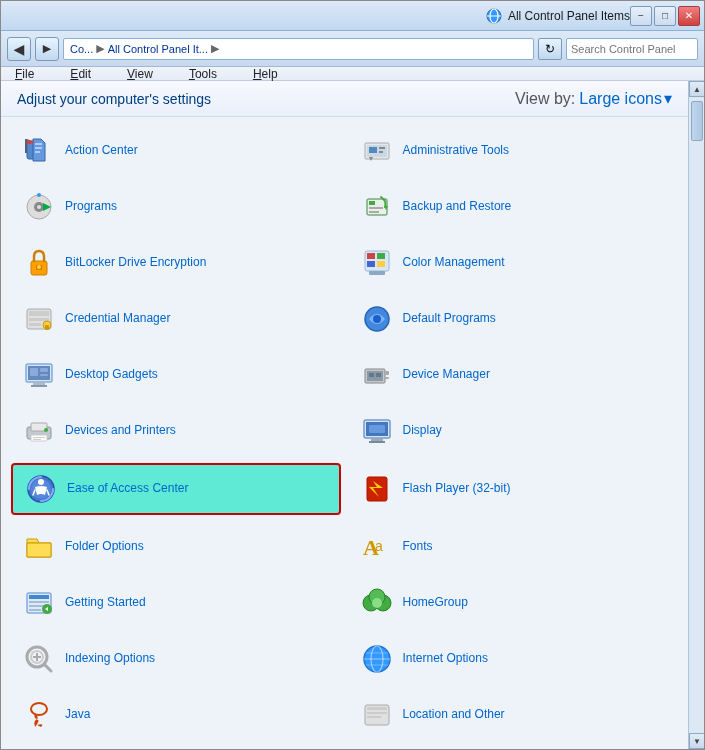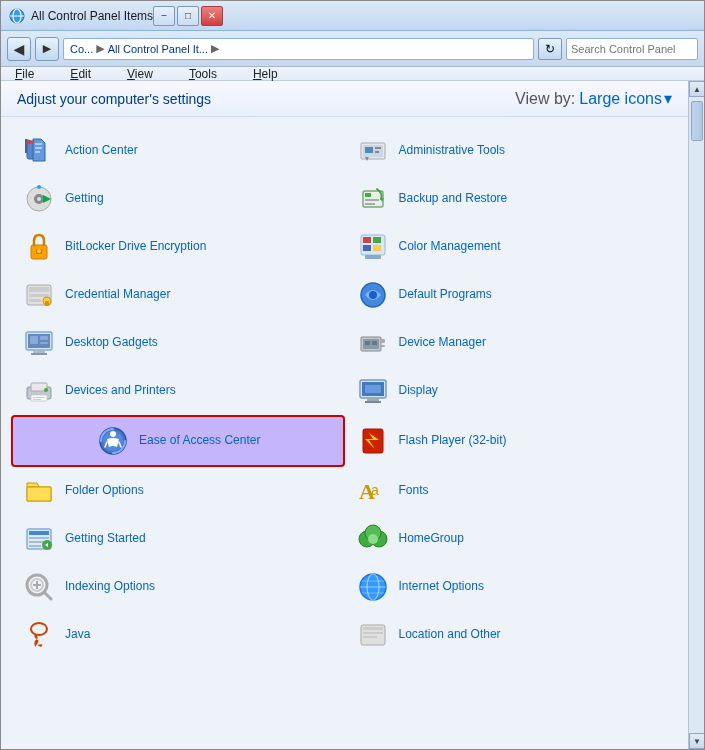--- a/index.html
+++ b/index.html
@@ -20,21 +20,21 @@
       display: flex;
       flex-direction: column;
       background: #fff;
     }
 
     .title-bar {
       background: linear-gradient(to bottom, #dce9f8 0%, #c2d8f0 100%);
       height: 30px;
       display: flex;
       align-items: center;
-      justify-content: flex-start;
+      justify-content: flex-end;
       padding: 0 4px 0 8px;
       border-bottom: 1px solid #8ab0d8;
     }
 
     .title-bar-left {
       display: flex;
       align-items: center;
       gap: 6px;
     }
 
@@ -247,21 +247,21 @@
     .items-container {
       flex: 1;
       overflow-y: auto;
       padding: 10px 10px;
       background: #eef3fa;
     }
 
     .items-grid {
       display: grid;
       grid-template-columns: 1fr 1fr;
-      gap: 0;
+      gap: 8px;
     }
 
     .item {
       display: flex;
       align-items: center;
       gap: 8px;
       padding: 6px 10px;
       cursor: pointer;
       border-radius: 3px;
     }
@@ -277,23 +277,22 @@
     }
 
     .item-label {
       font-size: 12px;
       color: #0066cc;
       line-height: 1.3;
     }
 
     .item.highlighted {
       border: 2px solid #cc0000;
-      background: #c4b5fd;
+      background: #5eead4;
       border-radius: 4px;
-      justify-content: center;
     }
 
     
     .scrollbar {
       width: 16px;
       background: linear-gradient(to right, #d8e4f0, #e8f0f8);
       display: flex;
       flex-direction: column;
       border-left: 1px solid #b0c4d8;
     }
@@ -424,21 +423,21 @@
           <div class="item">
             <div class="item-icon">
               <svg width="32" height="32" viewBox="0 0 32 32">
                 <circle cx="16" cy="16" r="12" fill="#ddd" stroke="#aaa" stroke-width="1"></circle>
                 <circle cx="16" cy="16" r="5" fill="#888"></circle>
                 <circle cx="16" cy="16" r="2" fill="#ddd"></circle>
                 <circle cx="16" cy="4" r="2" fill="#3399ff"></circle>
                 <polygon points="20,12 28,16 20,20" fill="#00aa44"></polygon>
               </svg>
             </div>
-            <span class="item-label">Getting</span>
+            <span class="item-label">Programs</span>
           </div>
 
           <div class="item">
             <div class="item-icon">
               <svg width="32" height="32" viewBox="0 0 32 32">
                 <rect x="6" y="8" width="20" height="16" rx="2" fill="#e8f0e8" stroke="#7aaa7a" stroke-width="1.5"></rect>
                 <rect x="8" y="10" width="6" height="4" fill="#44aa44"></rect>
                 <rect x="8" y="16" width="14" height="2" fill="#aaaaaa"></rect>
                 <rect x="8" y="20" width="10" height="2" fill="#aaaaaa"></rect>
                 <path d="M20,6 Q26,10 24,16" fill="none" stroke="#44aa44" stroke-width="2" stroke-linecap="round"></path>

